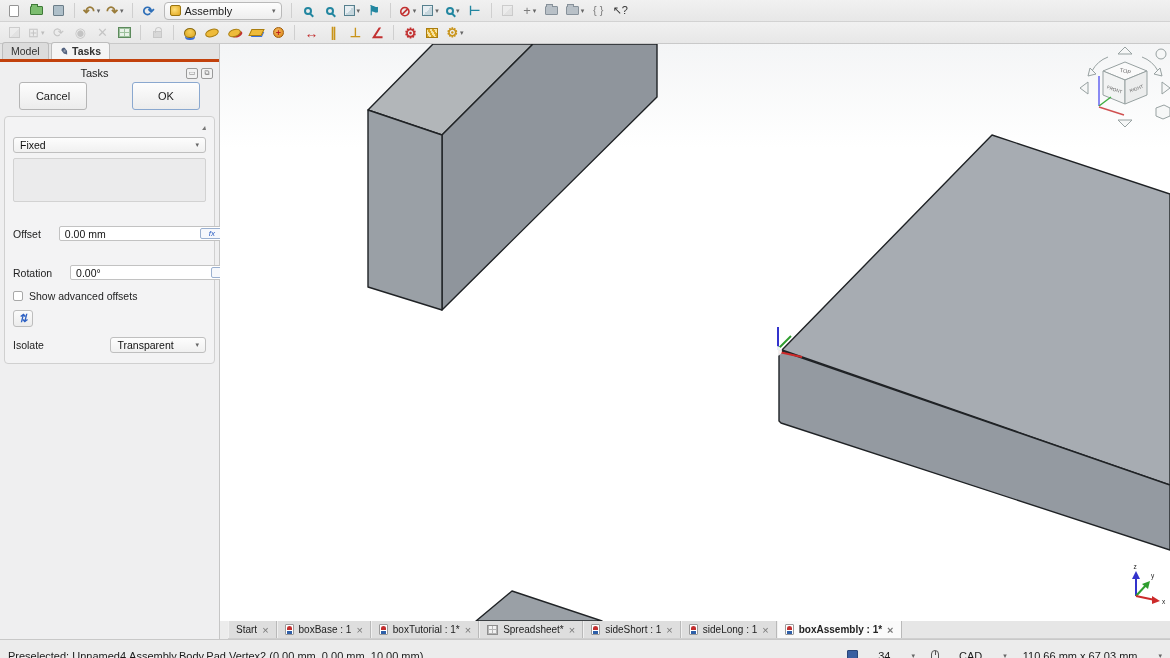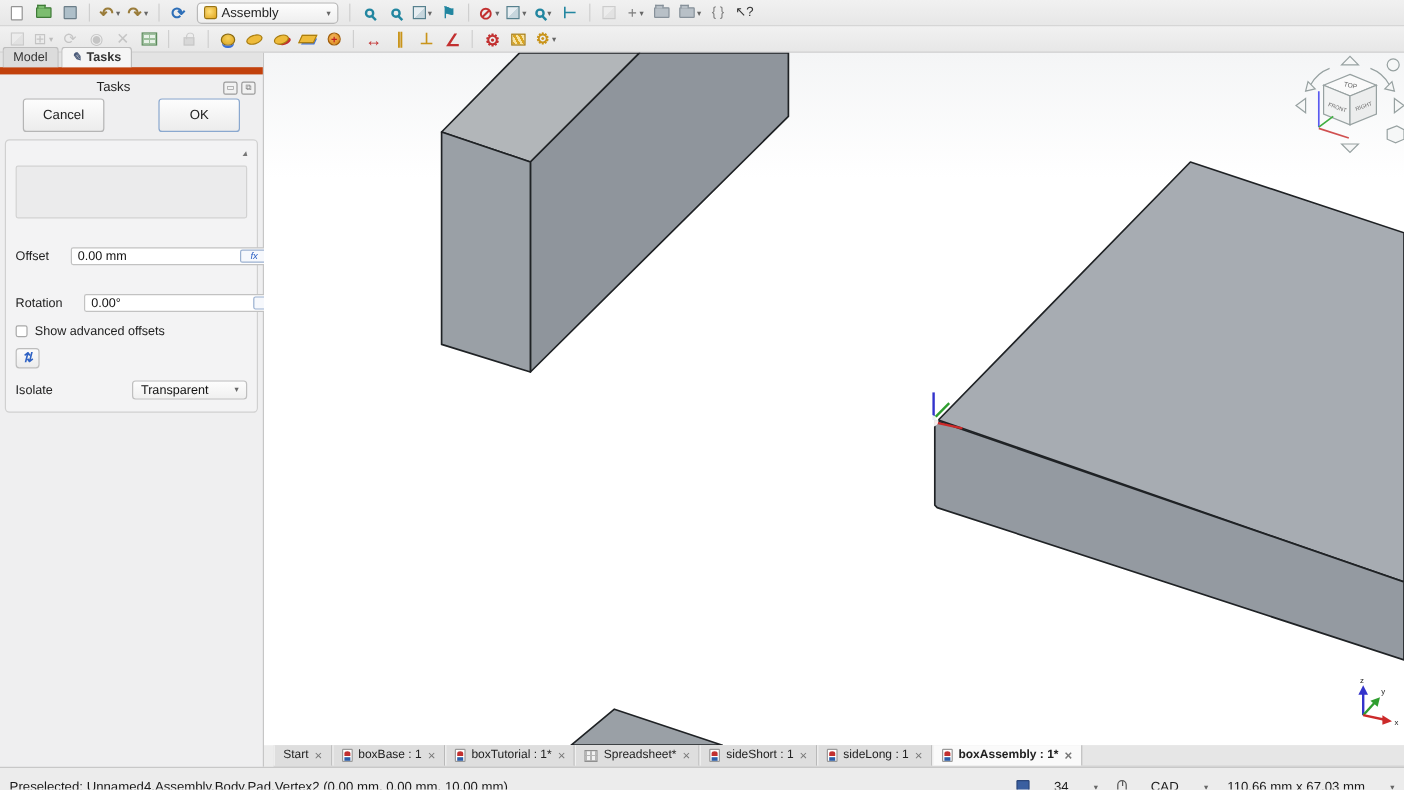--- a/index.html
+++ b/index.html
@@ -69,21 +69,21 @@
     padding:0 5px; background:linear-gradient(#fdfdfd,#eeeeee); border:1px solid #b9b9b9;
     border-radius:4px; font-size:11px; color:#222; }
   .wbcombo .wbic { width:11px; height:11px; border-radius:2px;
     background:radial-gradient(circle at 40% 40%,#ffe07a,#e0a41c); border:1px solid #9a7410; }
   .wbcombo .sp { flex:1; }
 
   
   #sidepanel { position:absolute; left:0; top:44px; width:220px; height:595px;
     background:#efeff0; border-right:1px solid #c6c6c6; }
   #modetabs { height:18px; display:flex; align-items:flex-end; gap:2px; padding-left:2px;
-    background:#e3e3e3; border-bottom:6px solid #c2410c; }
+    background:#e3e3e3; border-bottom:3px solid #c2410c; }
   .mtab { height:17px; display:flex; align-items:center; gap:4px; padding:0 8px;
     font-size:10.5px; color:#333; background:#dcdcdc; border:1px solid #bdbdbd;
     border-bottom:none; border-radius:3px 3px 0 0; }
   .mtab.active { background:#f5f5f5; font-weight:bold; }
   .penic { color:#4a5a78; font-size:10px; }
   #taskshead { height:22px; display:flex; align-items:center; padding:0 6px; }
   #taskshead .title { flex:1; text-align:center; font-size:11px; color:#222; }
   .headic { width:12px; height:11px; border:1px solid #9a9a9a; border-radius:2px; background:#f2f2f2;
     font-size:7px; color:#777; display:flex; align-items:center; justify-content:center; margin-left:3px; }
   #dlgbuttons { height:24px; display:flex; align-items:center; justify-content:center; gap:2px; }
@@ -334,20 +334,25 @@
     </div>
     <div id="dlgbuttons">
       <div class="pbtn">Cancel</div>
       <div class="pbtn default">OK</div>
     </div>
 
     <div id="groupbox">
       <div id="grouphead">
         <i>▴</i>
       </div>
+      <div class="combo">
+        <span>Fixed</span>
+        <span class="sp"></span>
+        <i class="dd">▾</i>
+      </div>
       <div id="attachlist"></div>
 
       <div class="frow">
         <span class="flabel">Offset</span>
         <div class="spinwrap">
           <input value="0.00 mm" style="">
           <span class="fxbtn">fx</span>
         </div>
         <div class="spinner">
           <i>▴</i>

